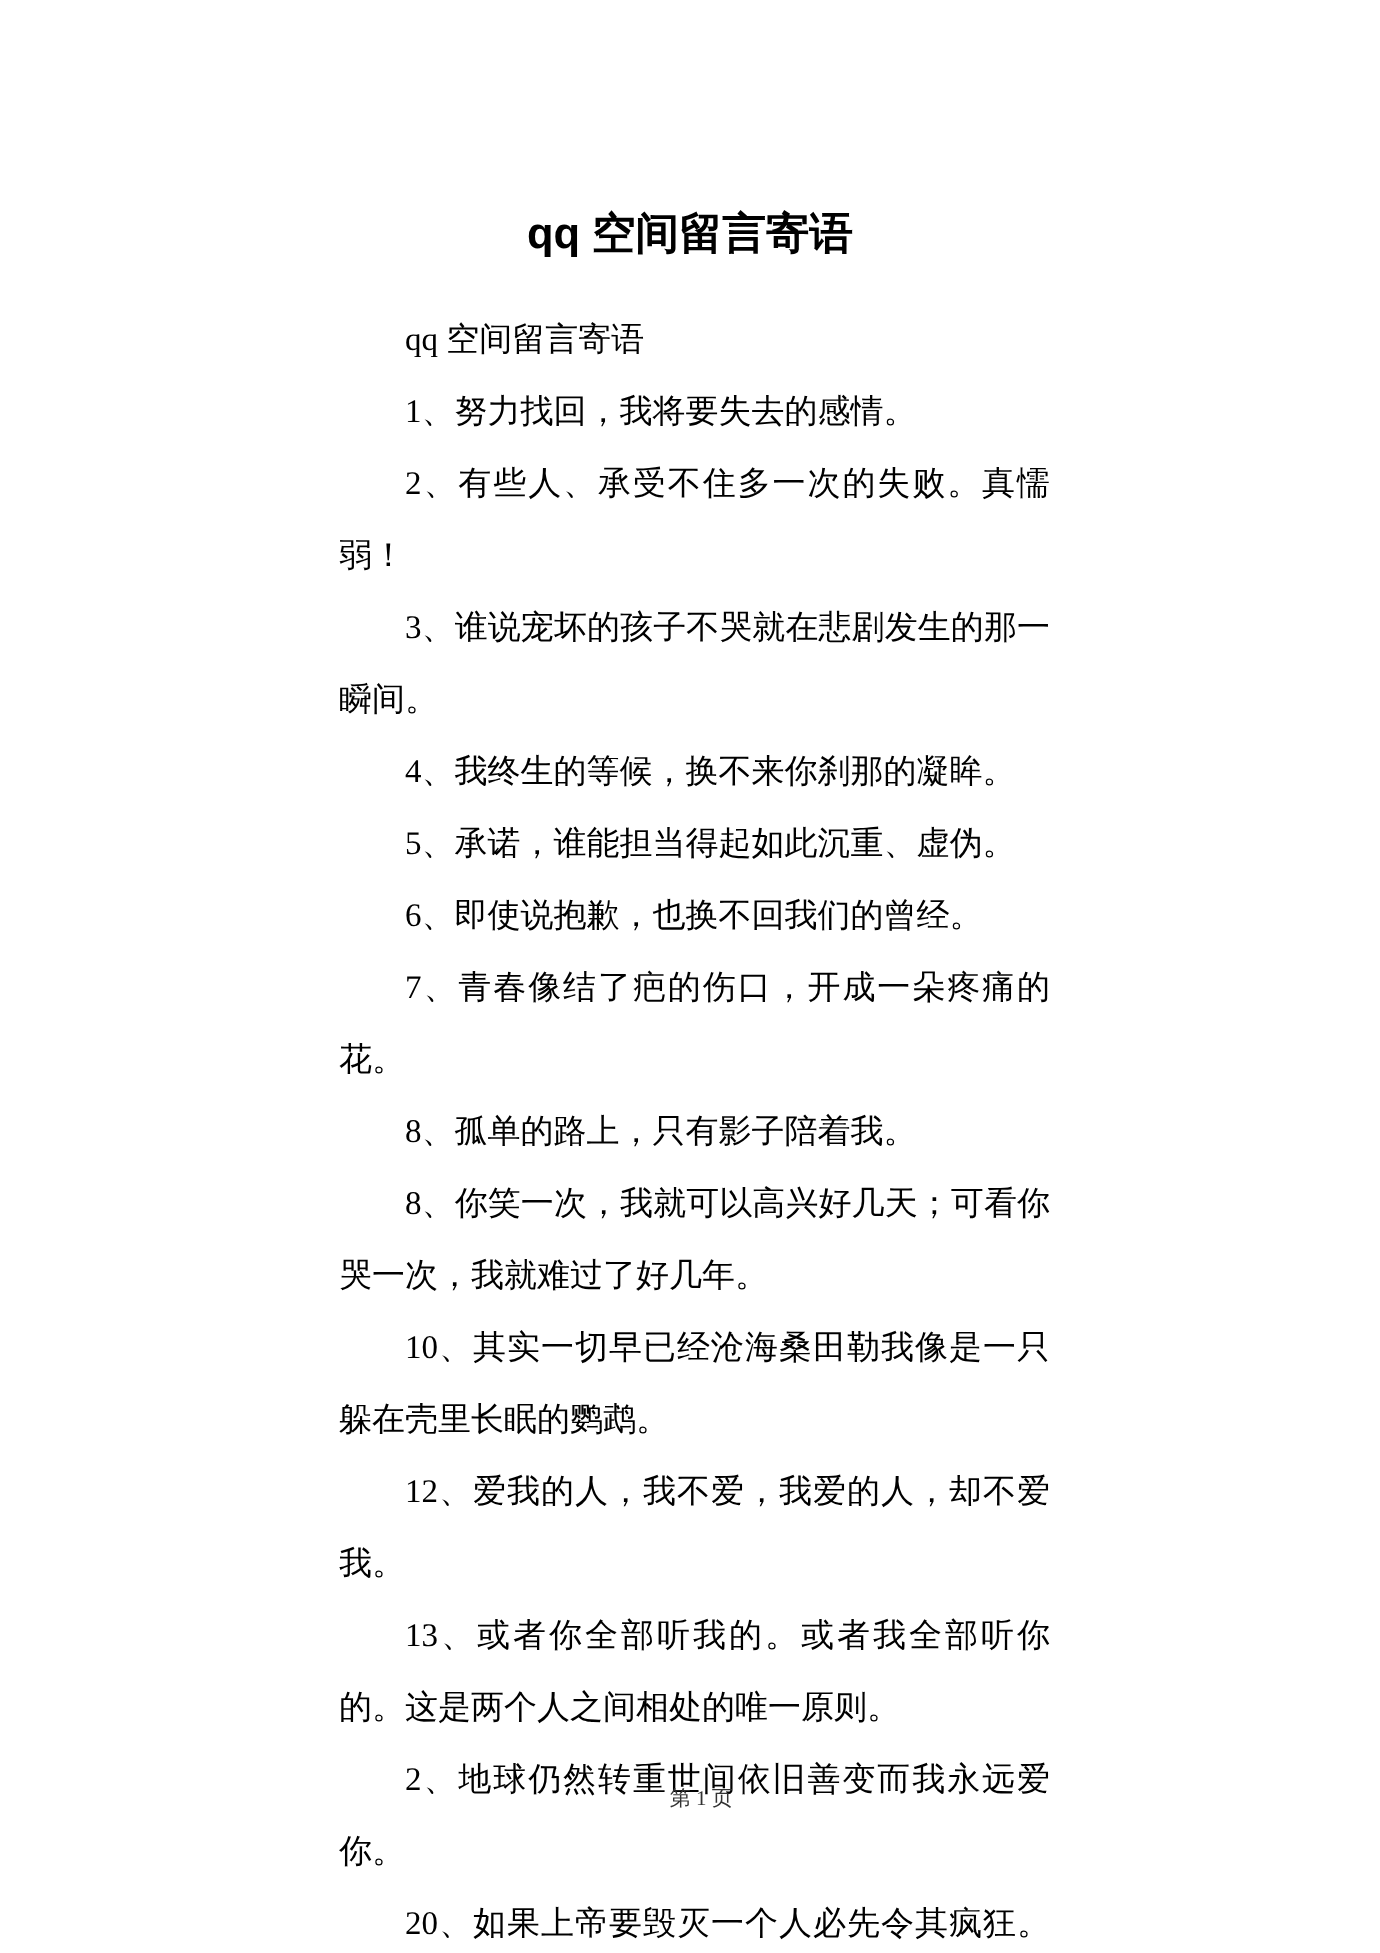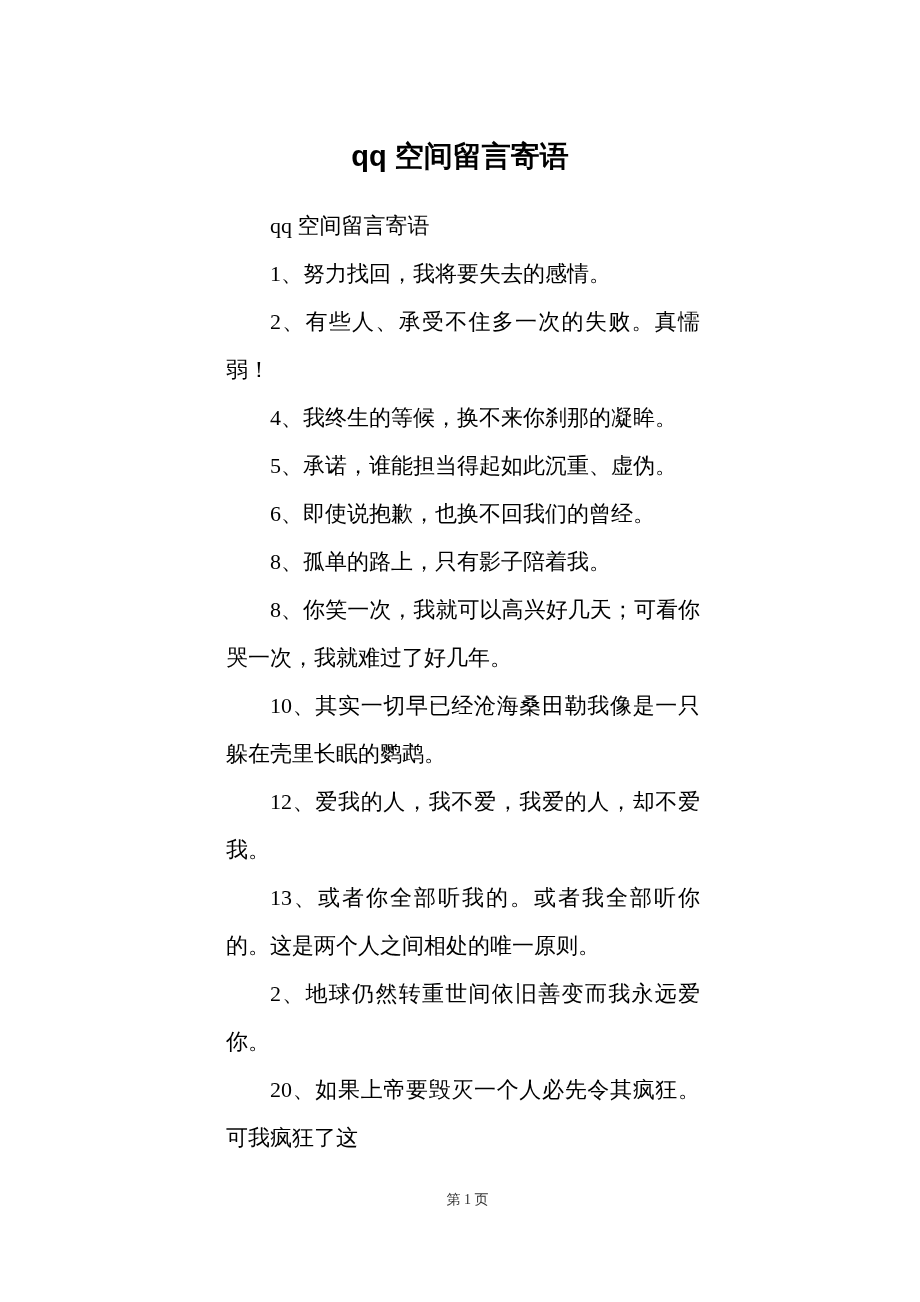--- a/index.html
+++ b/index.html
@@ -57,23 +57,25 @@
 <body>
 
 <div class="page">
 
   <h1 class="doc-title">qq 空间留言寄语</h1>
 
   <div class="content">
     <p>qq 空间留言寄语</p>
     <p>1、努力找回，我将要失去的感情。</p>
     <p>2、有些人、承受不住多一次的失败。真懦弱！</p>
+    <p>3、谁说宠坏的孩子不哭就在悲剧发生的那一瞬间。</p>
     <p>4、我终生的等候，换不来你刹那的凝眸。</p>
     <p>5、承诺，谁能担当得起如此沉重、虚伪。</p>
     <p>6、即使说抱歉，也换不回我们的曾经。</p>
+    <p>7、青春像结了疤的伤口，开成一朵疼痛的花。</p>
     <p>8、孤单的路上，只有影子陪着我。</p>
     <p>8、你笑一次，我就可以高兴好几天；可看你哭一次，我就难过了好几年。</p>
     <p>10、其实一切早已经沧海桑田勒我像是一只躲在壳里长眠的鹦鹉。</p>
     <p>12、爱我的人，我不爱，我爱的人，却不爱我。</p>
     <p>13、或者你全部听我的。或者我全部听你的。这是两个人之间相处的唯一原则。</p>
     <p>2、地球仍然转重世间依旧善变而我永远爱你。</p>
     <p>20、如果上帝要毁灭一个人必先令其疯狂。可我疯狂了这</p>
   </div>
 
   <div class="page-footer">第 1 页</div>

